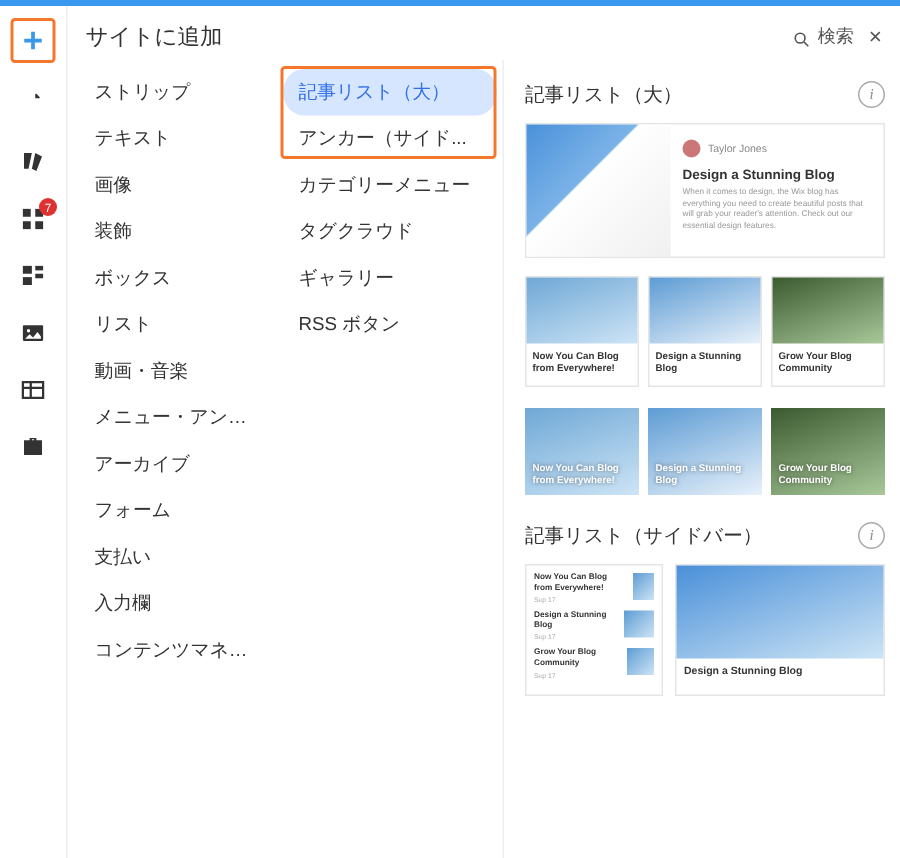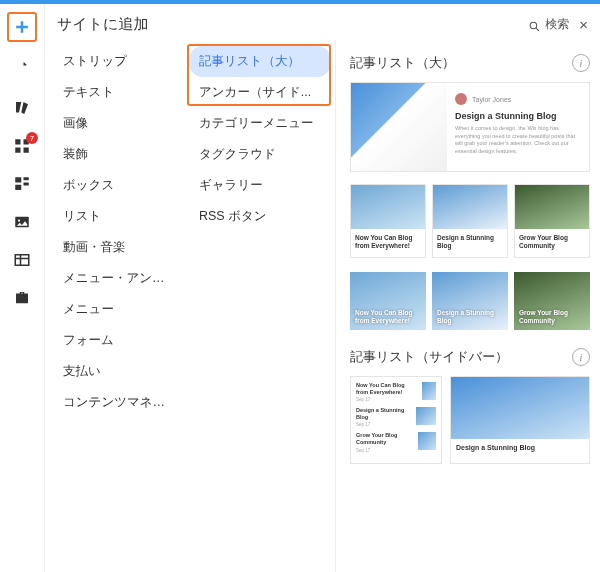--- a/index.html
+++ b/index.html
@@ -148,23 +148,24 @@
     <div class="columns">
       <div class="catcol">
         <div class="cat-item">ストリップ</div>
         <div class="cat-item">テキスト</div>
         <div class="cat-item">画像</div>
         <div class="cat-item">装飾</div>
         <div class="cat-item">ボックス</div>
         <div class="cat-item">リスト</div>
         <div class="cat-item">動画・音楽</div>
         <div class="cat-item">メニュー・アンカー</div>
-        <div class="cat-item">メニュー</div>
+        <div class="cat-item">アーカイブ</div>
         <div class="cat-item">フォーム</div>
         <div class="cat-item">支払い</div>
+        <div class="cat-item">入力欄</div>
         <div class="cat-item">コンテンツマネージ...</div>
 
       </div>
 
       <div class="subcol">
         <div class="hbox"></div>
         <div class="sub-item sel">記事リスト（大）</div>
         <div class="sub-item">アンカー（サイド...</div>
         <div class="sub-item">カテゴリーメニュー</div>
         <div class="sub-item">タグクラウド</div>

